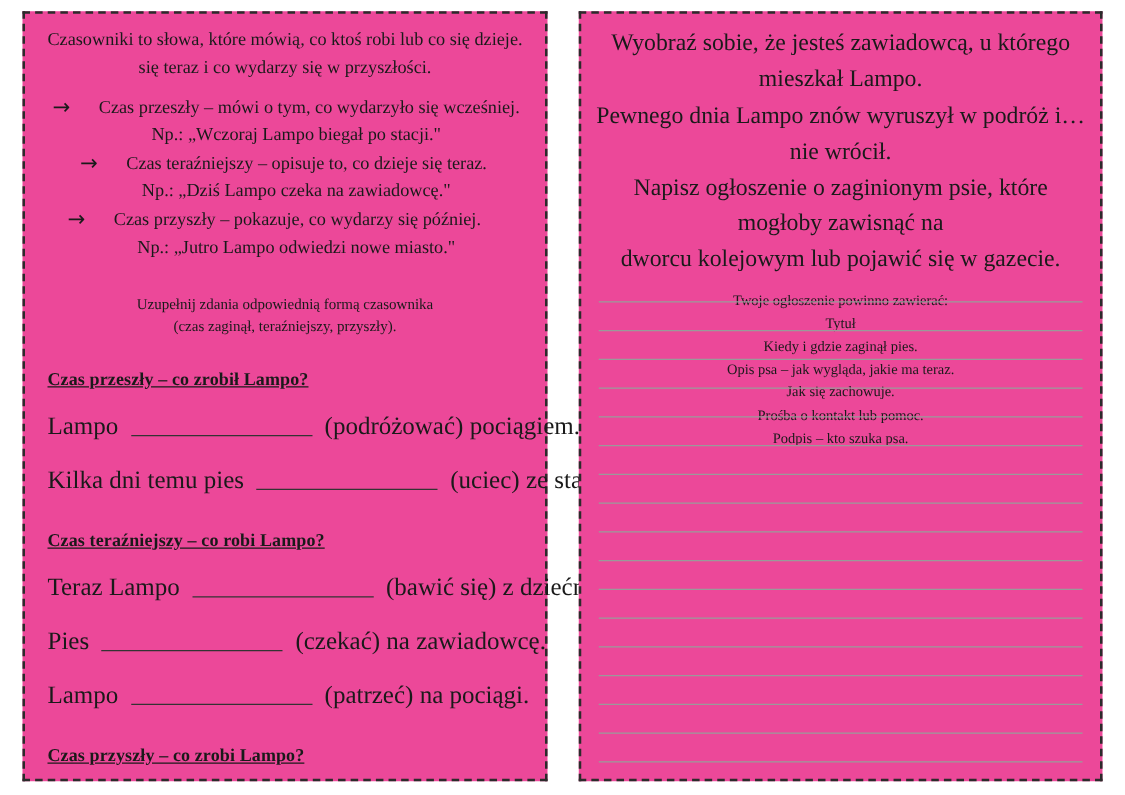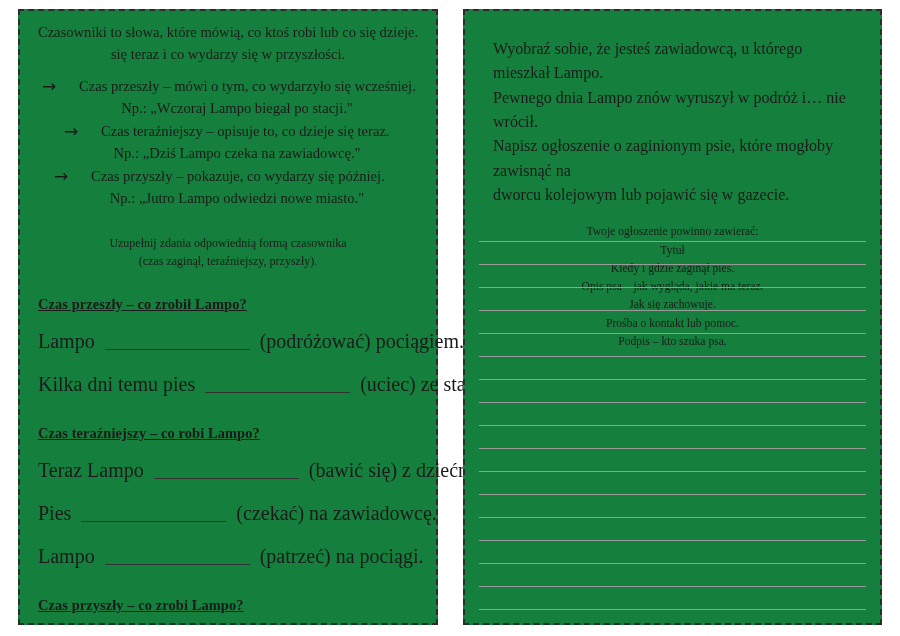--- a/index.html
+++ b/index.html
@@ -23,21 +23,21 @@
     position: absolute;
     top: 0; left: 0;
     width: 900px;
     height: 636px;
   }
 
   
   .panel {
     position: absolute;
     border: 2px dashed #2b2b2b;
-    background: #15803d;
+    background: #ec4899;
   }
   .panel-left {
     left: 18px;
     top: 9px;
     width: 420px;
     height: 616px;
   }
   .panel-right {
     left: 463px;
     top: 9px;
@@ -130,24 +130,24 @@
     display: inline-block;
     width: 145px;
     border-bottom: 1.3px solid #333;
     margin: 0 5px 0 5px;
     vertical-align: -2px;
     height: 0.95em;
   }
 
   
   .prompt {
-    font-size: 16px;
+    font-size: 19px;
     line-height: 1.52;
-    text-align: left;
-    margin: 16px;
+    text-align: center;
+    margin: 0;
   }
   .prompt-line { display: block; }
 
   .requirements {
     margin: 9px 0 17px 0;
     padding: 0;
     list-style: none;
     text-align: center;
     font-size: 11.6px;
     line-height: 1.58;

